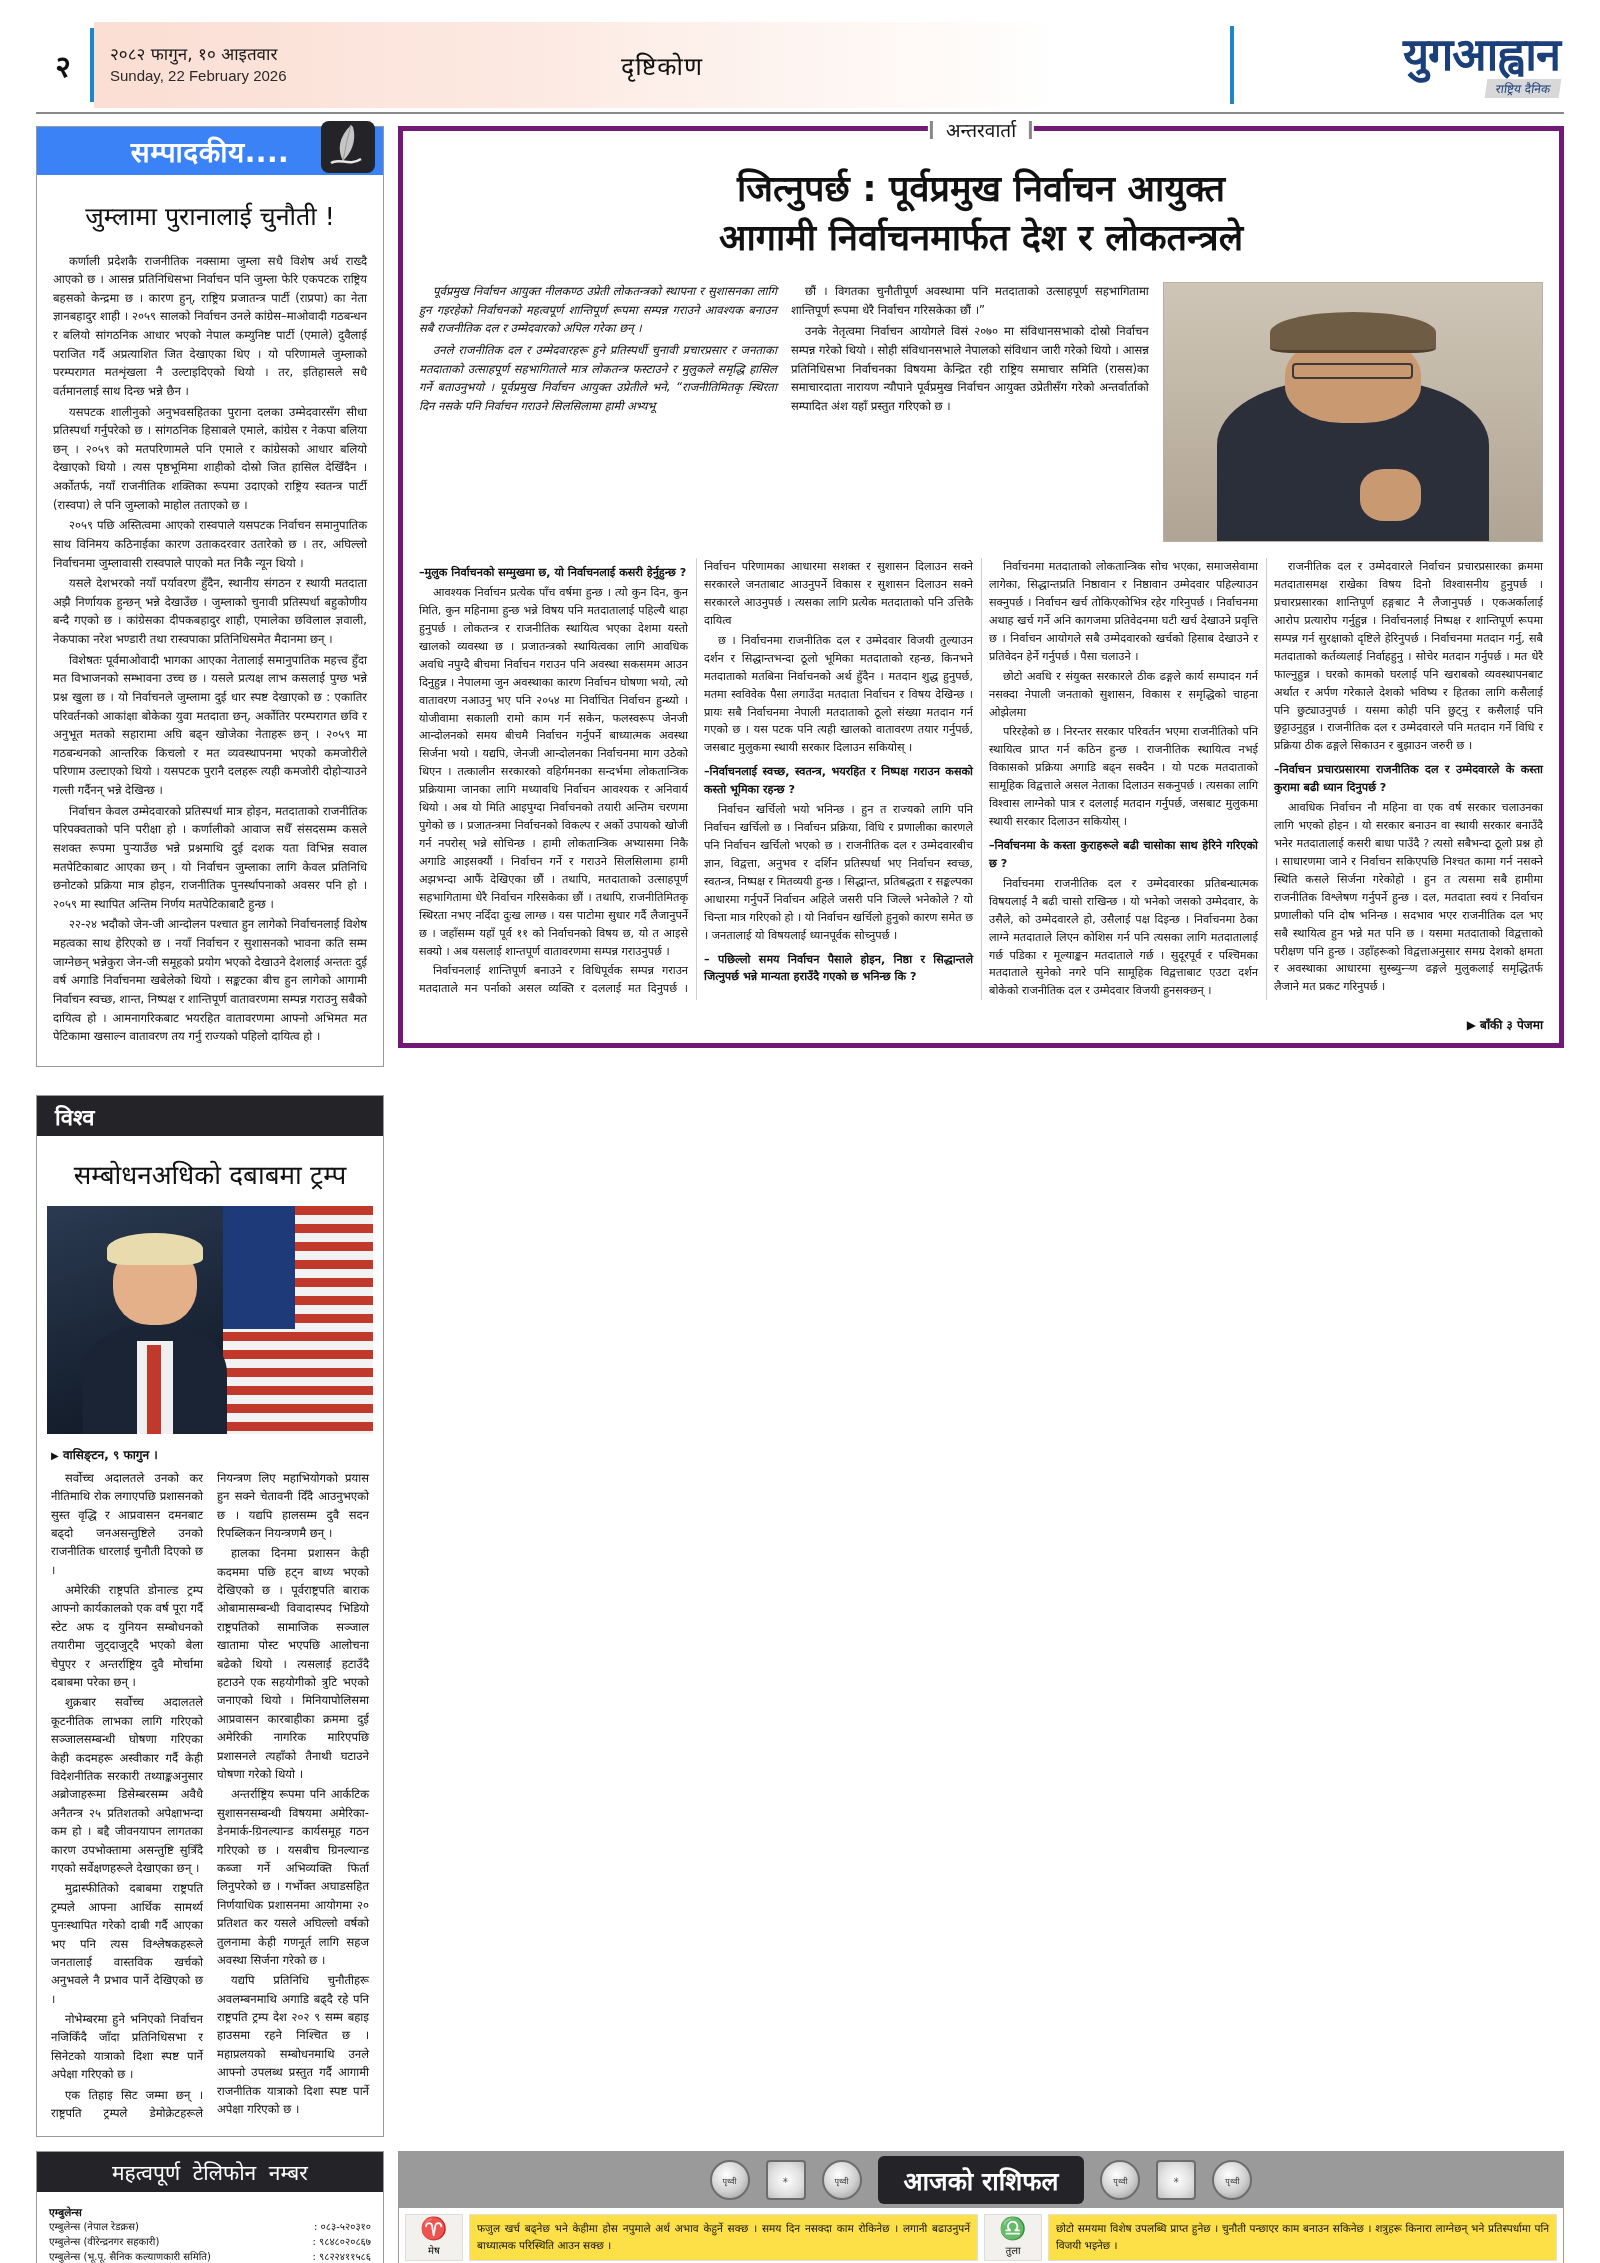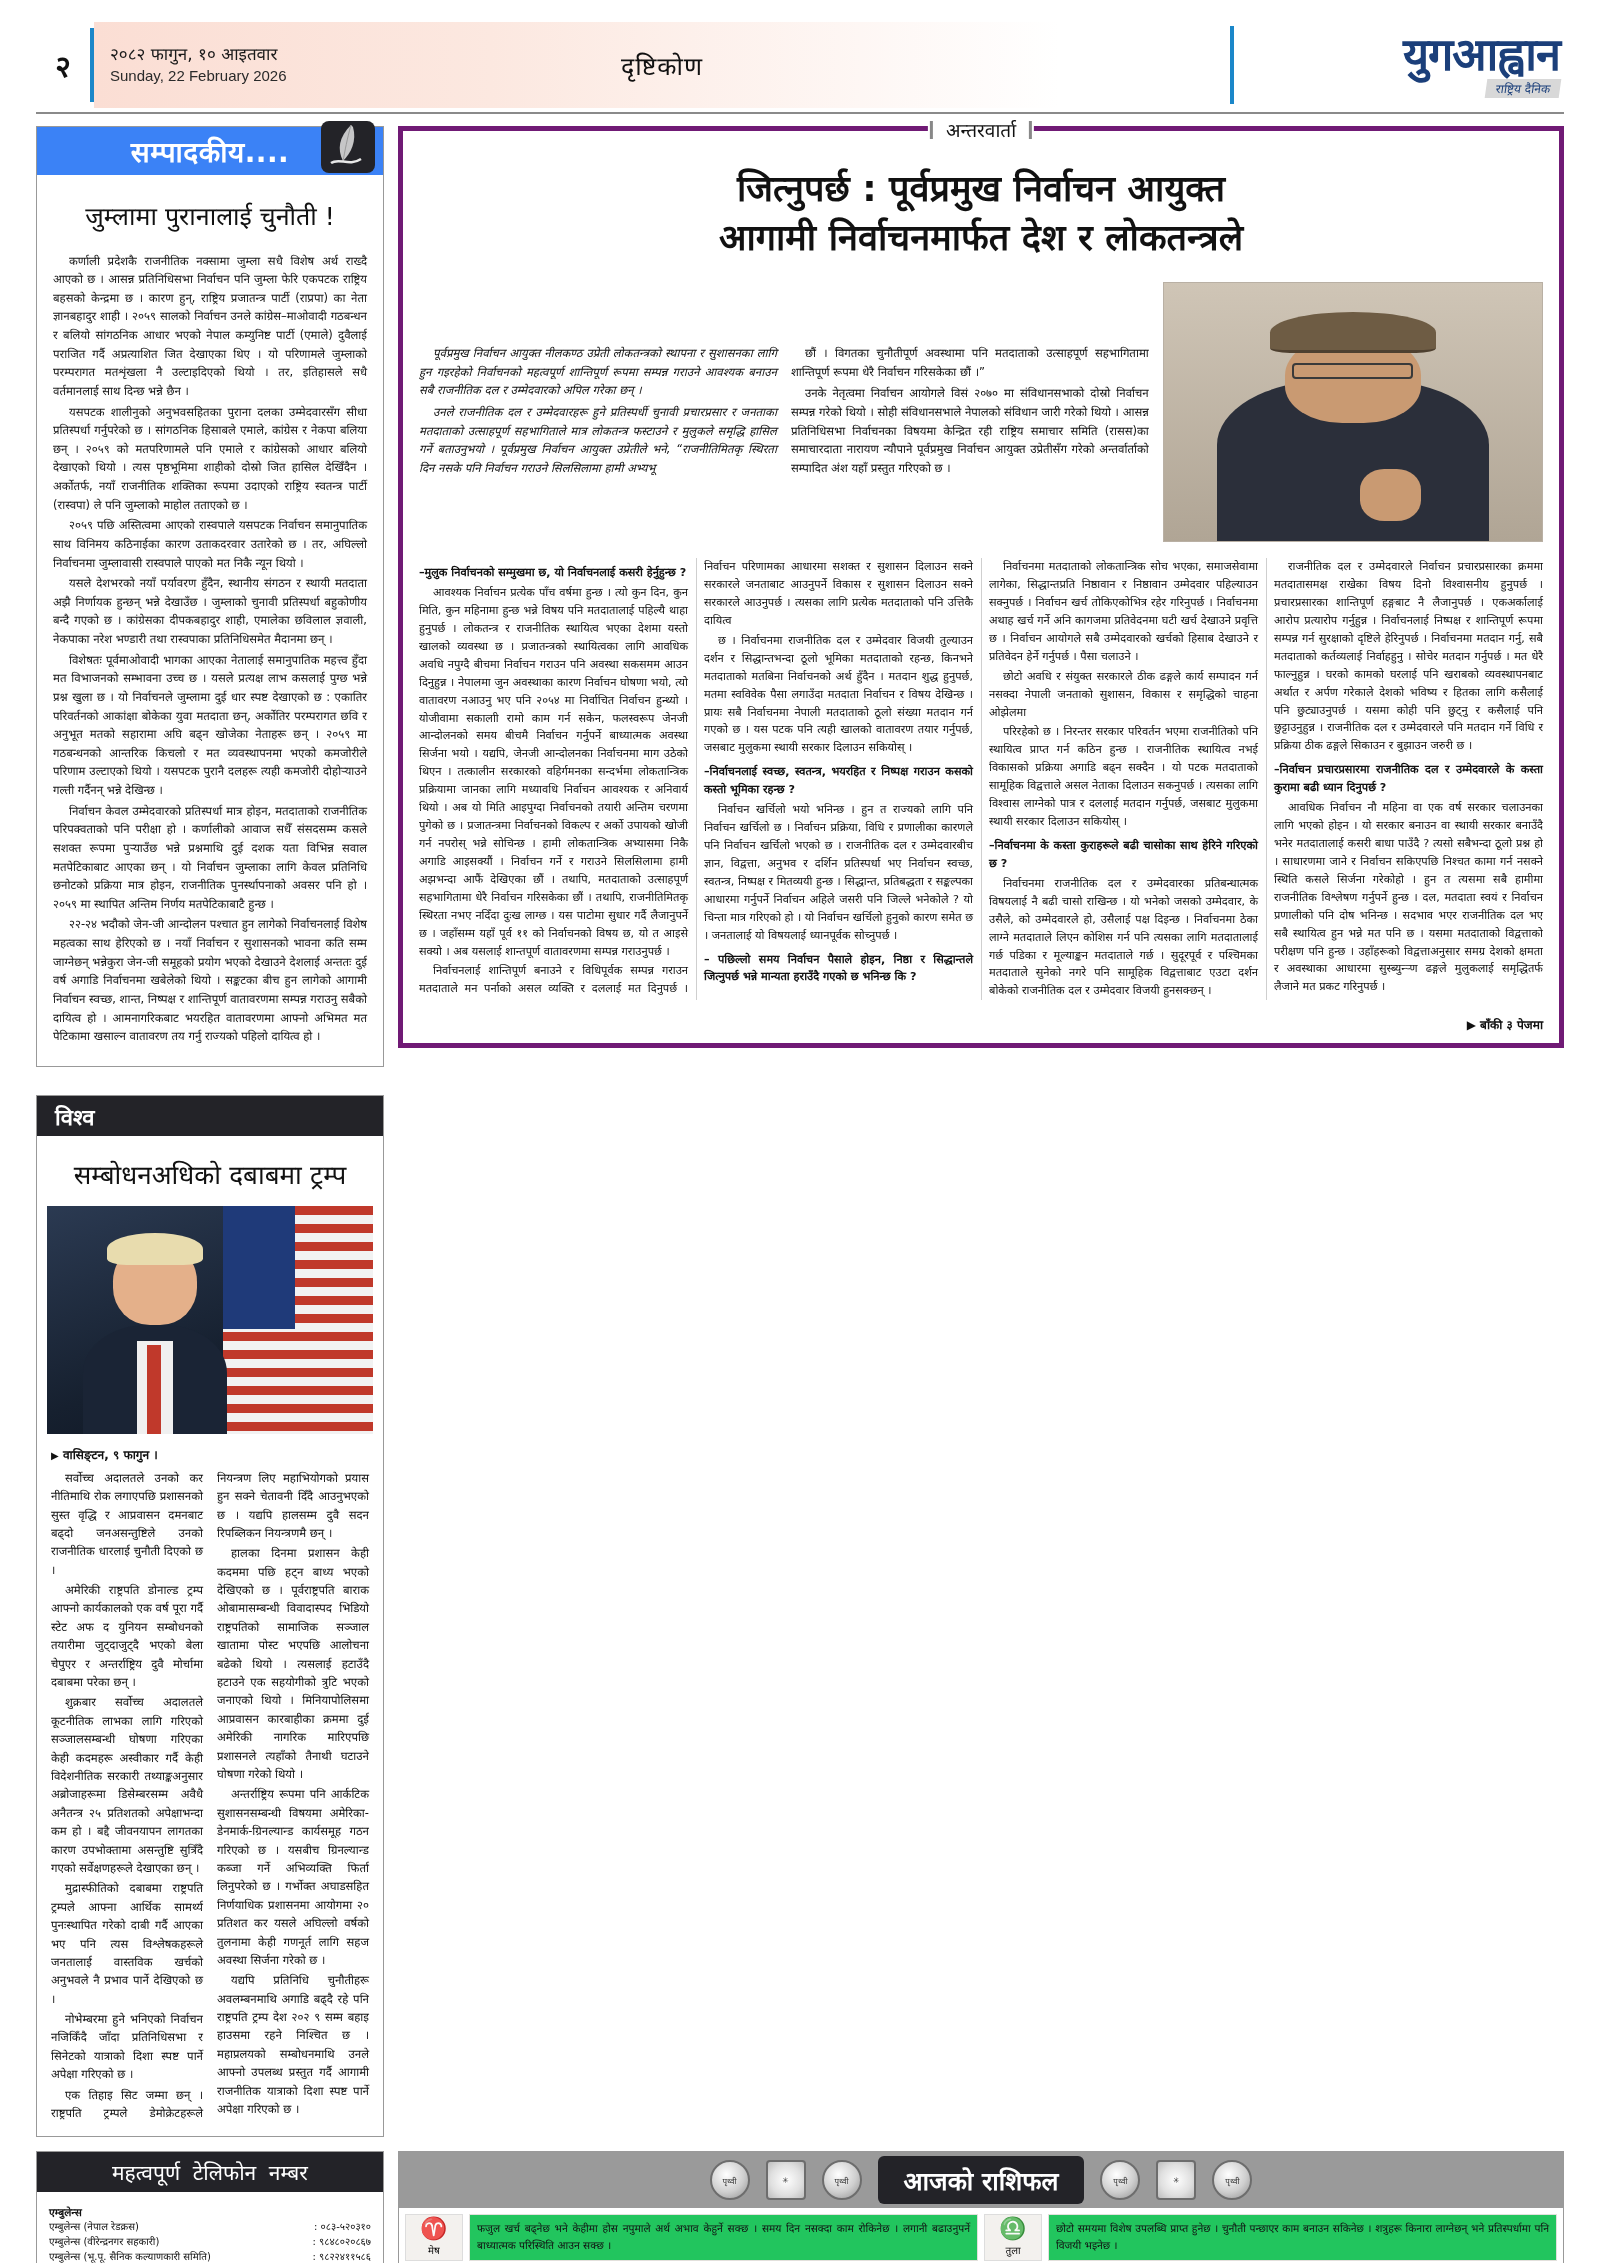--- a/index.html
+++ b/index.html
@@ -159,21 +159,21 @@
     content: ""; position: absolute; top: 4px; width: 3px; height: 18px;
     background: #888;
   }
   .iv-kicker:before { left: 2px; }
   .iv-kicker:after { right: 2px; }
   .iv-headline {
     text-align: center; font-size: 36px; font-weight: bold;
     font-family: "DejaVu Sans", sans-serif; line-height: 1.35;
     padding: 18px 30px 20px; color: #111;
   }
-  .iv-top { display: flex; gap: 14px; padding: 0 16px 10px; align-items: center; }
+  .iv-top { display: flex; gap: 14px; padding: 0 16px 10px; }
   .iv-lead-col {
     width: 32%; font-size: 11.5px; line-height: 1.62; text-align: justify;
     font-family: "DejaVu Sans", sans-serif; font-style: italic;
   }
   .iv-lead-col p { text-indent: 14px; margin-bottom: 3px; }
   .iv-lead-col2 { width: 32%; font-size: 11.5px; line-height: 1.62;
     text-align: justify; font-family: "DejaVu Sans", sans-serif; }
   .iv-lead-col2 p { text-indent: 14px; margin-bottom: 3px; }
   .iv-photo {
     width: 34%; height: 260px; position: relative; overflow: hidden;
@@ -255,21 +255,21 @@
   .horo-sign {
     width: 58px; background: #f3f1ee; border: 1px solid #ddd;
     display: flex; flex-direction: column; align-items: center;
     justify-content: center; padding: 3px 0;
   }
   .horo-glyph { font-size: 22px; line-height: 1; }
   .horo-signname {
     font-size: 10px; font-family: "DejaVu Sans", sans-serif; margin-top: 3px;
   }
   .horo-text {
-    flex: 1; background: #22c55e; border: 1px solid #e2e0dc;
+    flex: 1; background: #fde047; border: 1px solid #e2e0dc;
     font-size: 10.5px; line-height: 1.55; padding: 5px 7px;
     text-align: justify; font-family: "DejaVu Sans", sans-serif;
   }
 </style>
 </head>
 <body>
 
 <div class="page">
 
   <div class="masthead">

